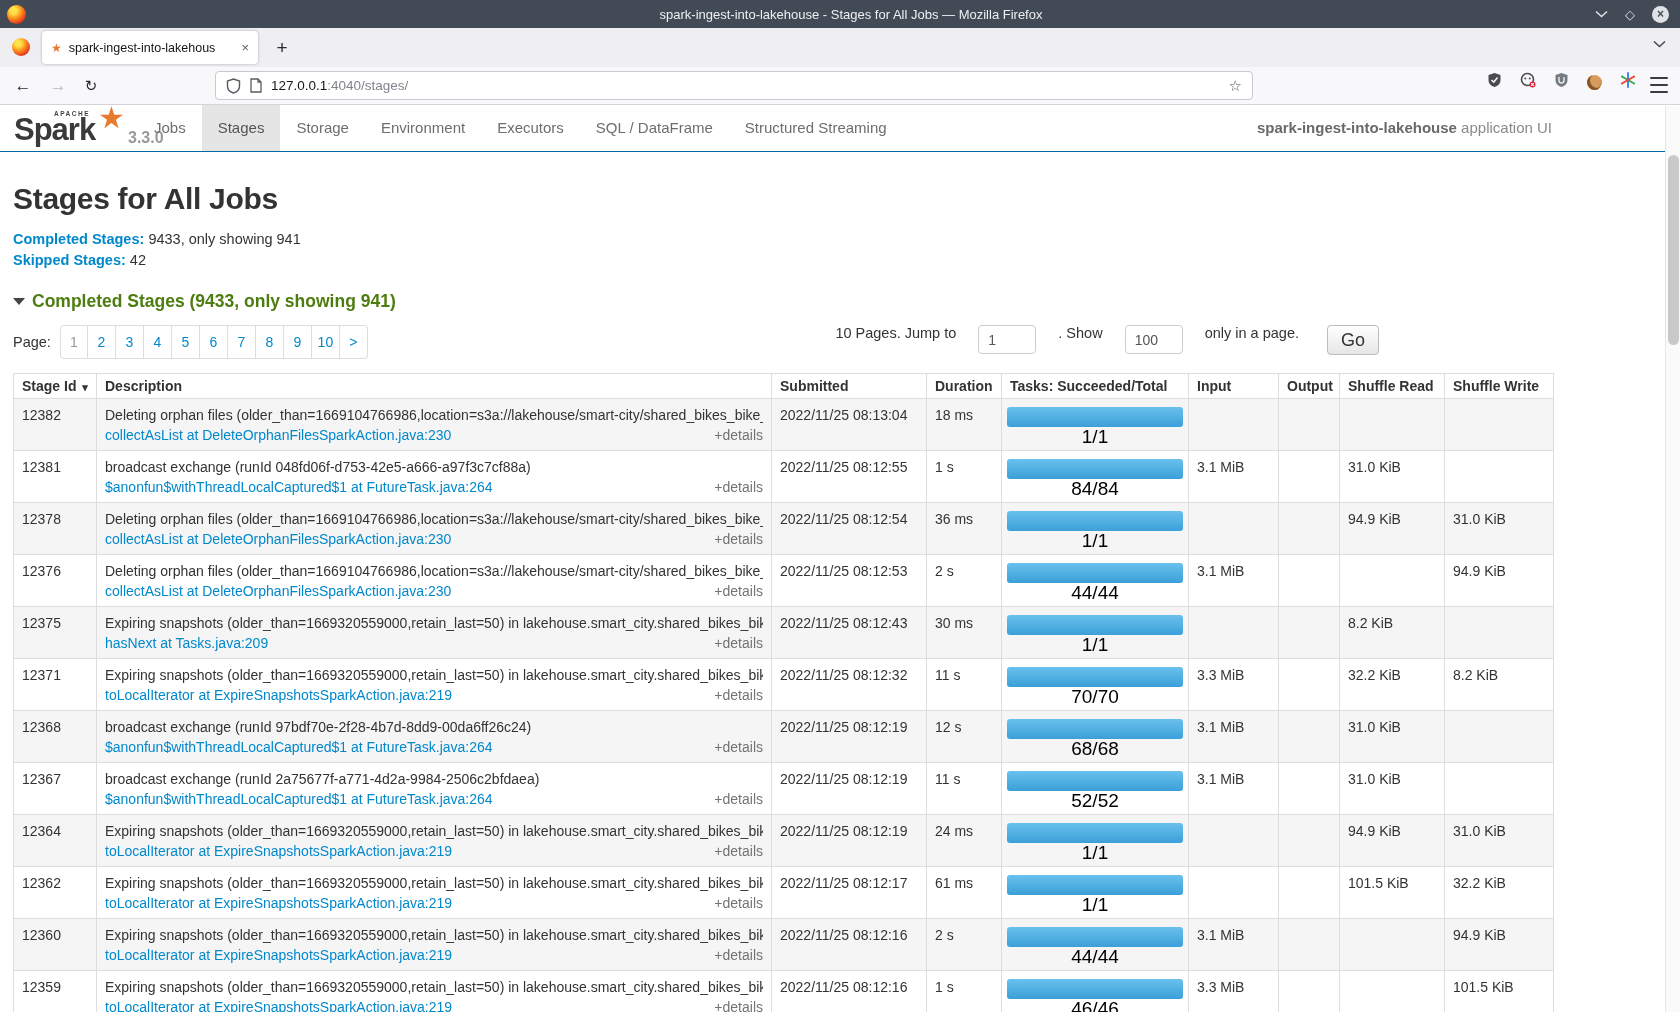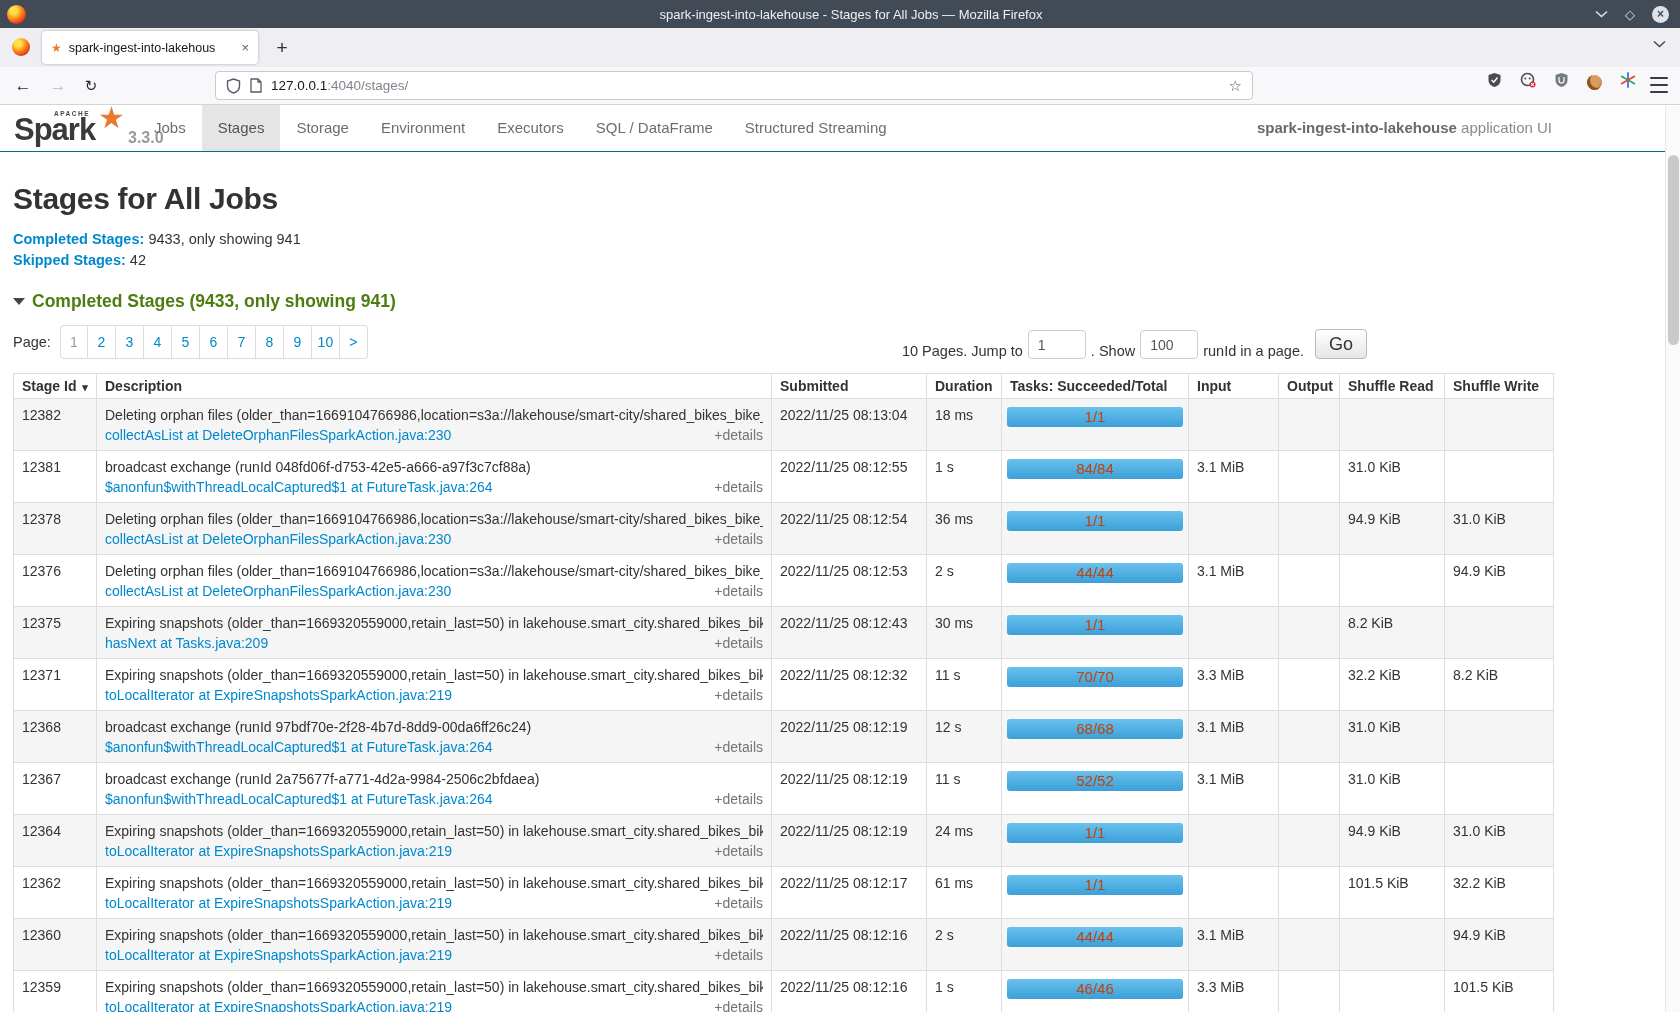--- a/index.html
+++ b/index.html
@@ -82,22 +82,22 @@
     border-top:7px solid #444; margin-right:7px; }
 
   .pager-row { position:relative; margin-top:13px; height:34px; display:flex; align-items:center; }
   .pager-label { font-size:14.5px; margin-right:9px; }
   .pager { display:flex; }
   .page-btn { min-width:28px; padding:0 5px; height:34px; line-height:32px; text-align:center;
     border:1px solid #ddd; border-left:none; background:#fff; font-size:14px; color:#0088cc; }
   .page-btn:first-child { border-left:1px solid #ddd; border-radius:4px 0 0 4px; }
   .page-btn:last-child { border-radius:0 4px 4px 0; }
   .page-btn.current { color:#999; }
-  .pager-right { position:absolute; right:12px; top:0; height:34px; display:flex; align-items:flex-end;
-    gap:5px; font-size:14.5px; }
+  .pager-right { position:absolute; right:0; top:0; height:34px; display:flex; align-items:flex-start;
+    gap:22px; font-size:14.5px; }
   .pager-input { width:58px; height:29px; border:1px solid #ccc; border-radius:4px; padding:0 9px;
     font-size:14px; color:#555; font-family:"Liberation Sans", sans-serif; }
   .go-btn { height:30px; padding:0 13px; border:1px solid #bbb; border-radius:4px;
     background:linear-gradient(#ffffff,#e6e6e6); font-size:18px; color:#333;
     font-family:"Liberation Sans", sans-serif; margin-left:6px; }
 
   table.stages { border-collapse:collapse; table-layout:fixed; width:1540px; margin-top:14px;
     font-size:14px; }
   .stages th, .stages td { border:1px solid #ddd; }
   .stages th { padding:4px 8px; text-align:left; font-weight:bold; color:#333; background:#fff;
@@ -108,21 +108,21 @@
   .sort-arrow { font-size:11px; margin-left:2px; }
   .desc-line1 { white-space:nowrap; overflow:hidden; }
   .desc-line2 { display:flex; }
   .stage-link { color:#0088cc; white-space:nowrap; overflow:hidden; }
   .details-toggle { margin-left:auto; color:#737373; }
   td.c-tasks { padding:6px 5px 4px; }
   .progress { height:20px; margin-top:2px; background:#f0f0f0; border-radius:3px; position:relative; }
   .progress .bar { position:absolute; left:0; top:0; bottom:0; width:100%; border-radius:3px;
     background:linear-gradient(#6ac1ec,#3b9fd8); }
   .progress .bar-label { position:absolute; left:0; right:0; text-align:center; line-height:20px;
-    font-size:15px; color:#c2410c; }
+    font-size:19px; color:#000000;margin-top:20px; }
 
   
   .scrollbar { position:absolute; top:106px; right:0; width:15px; height:906px; background:#fafafa;
     border-left:1px solid #e6e6e6; }
   .scroll-thumb { position:absolute; top:49px; left:2px; width:11px; height:190px; background:#c9c9c9;
     border-radius:6px; }
 </style>
 </head>
 <body>
 
@@ -264,21 +264,21 @@
       <span class="page-btn">8</span>
       <span class="page-btn">9</span>
       <span class="page-btn">10</span>
       <span class="page-btn">&gt;</span>
     </div>
     <div class="pager-right">
       <span>10 Pages. Jump to</span>
       <input class="pager-input" value="1" style="">
       <span>. Show</span>
       <input class="pager-input" value="100" style="">
-      <span>runId in a page.</span>
+      <span>only in a page.</span>
       <button class="go-btn">Go</button>
     </div>
   </div>
 
   <table class="stages">
     <colgroup>
       <col style="width:83px">
         <col style="width:675px">
         <col style="width:155px">
         <col style="width:75px">

